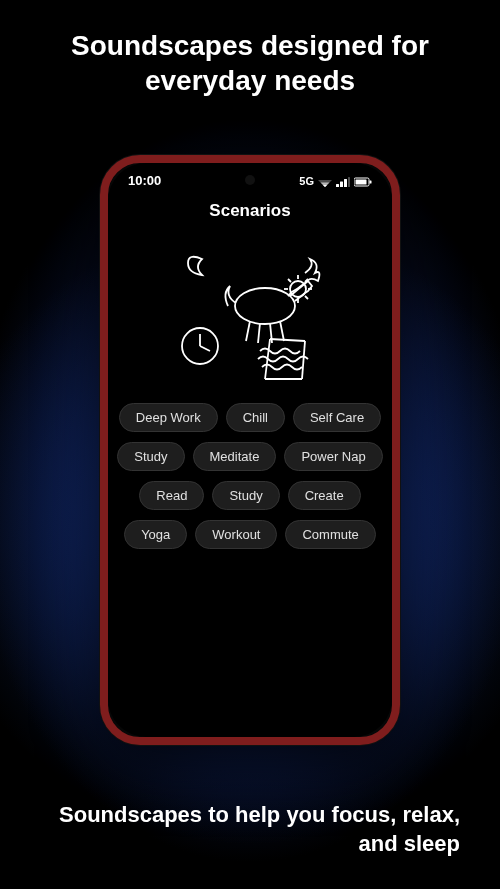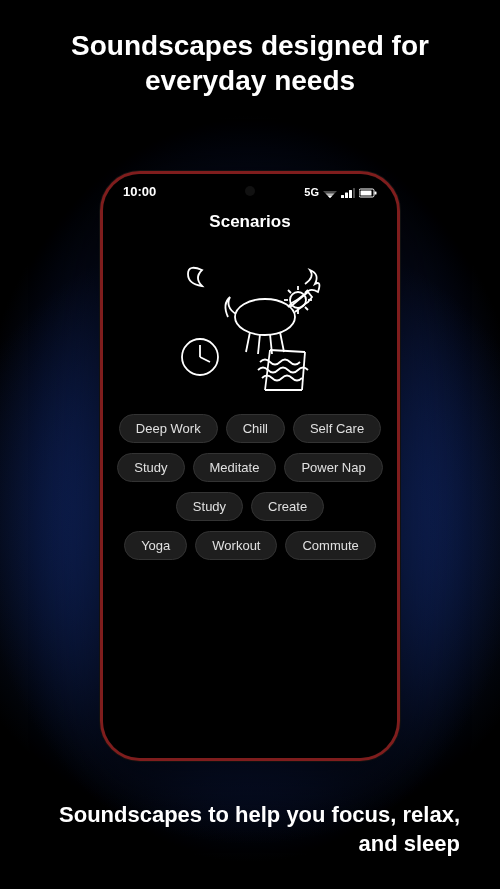--- a/index.html
+++ b/index.html
@@ -61,28 +61,27 @@
       width: 300px;
       height: 590px;
       z-index: 5;
     }
 
     .phone-body {
       width: 100%;
       height: 100%;
       background: #0a0a0a;
       border-radius: 40px;
-      border: 3px solid #7f1d1d;
+      border: 8px solid #7f1d1d;
       box-shadow:
         0 0 0 1px #111,
         0 20px 60px rgba(0,0,0,0.8),
         inset 0 0 30px rgba(0,0,0,0.5);
       overflow: hidden;
       position: relative;
-      margin-top: 16px;
     }
 
     
     .phone-body::before {
       content: '';
       position: absolute;
       right: -4px;
       top: 100px;
       width: 4px;
       height: 60px;
@@ -281,20 +280,21 @@
           <div class="chip">Deep Work</div>
           <div class="chip">Chill</div>
           <div class="chip">Self Care</div>
         </div>
         <div class="chips-row">
           <div class="chip">Study</div>
           <div class="chip">Meditate</div>
           <div class="chip">Power Nap</div>
         </div>
         <div class="chips-row">
+          <div class="chip">Read</div>
           <div class="chip">Study</div>
           <div class="chip">Create</div>
         </div>
         <div class="chips-row">
           <div class="chip">Yoga</div>
           <div class="chip">Workout</div>
           <div class="chip">Commute</div>
         </div>
       </div>
 

